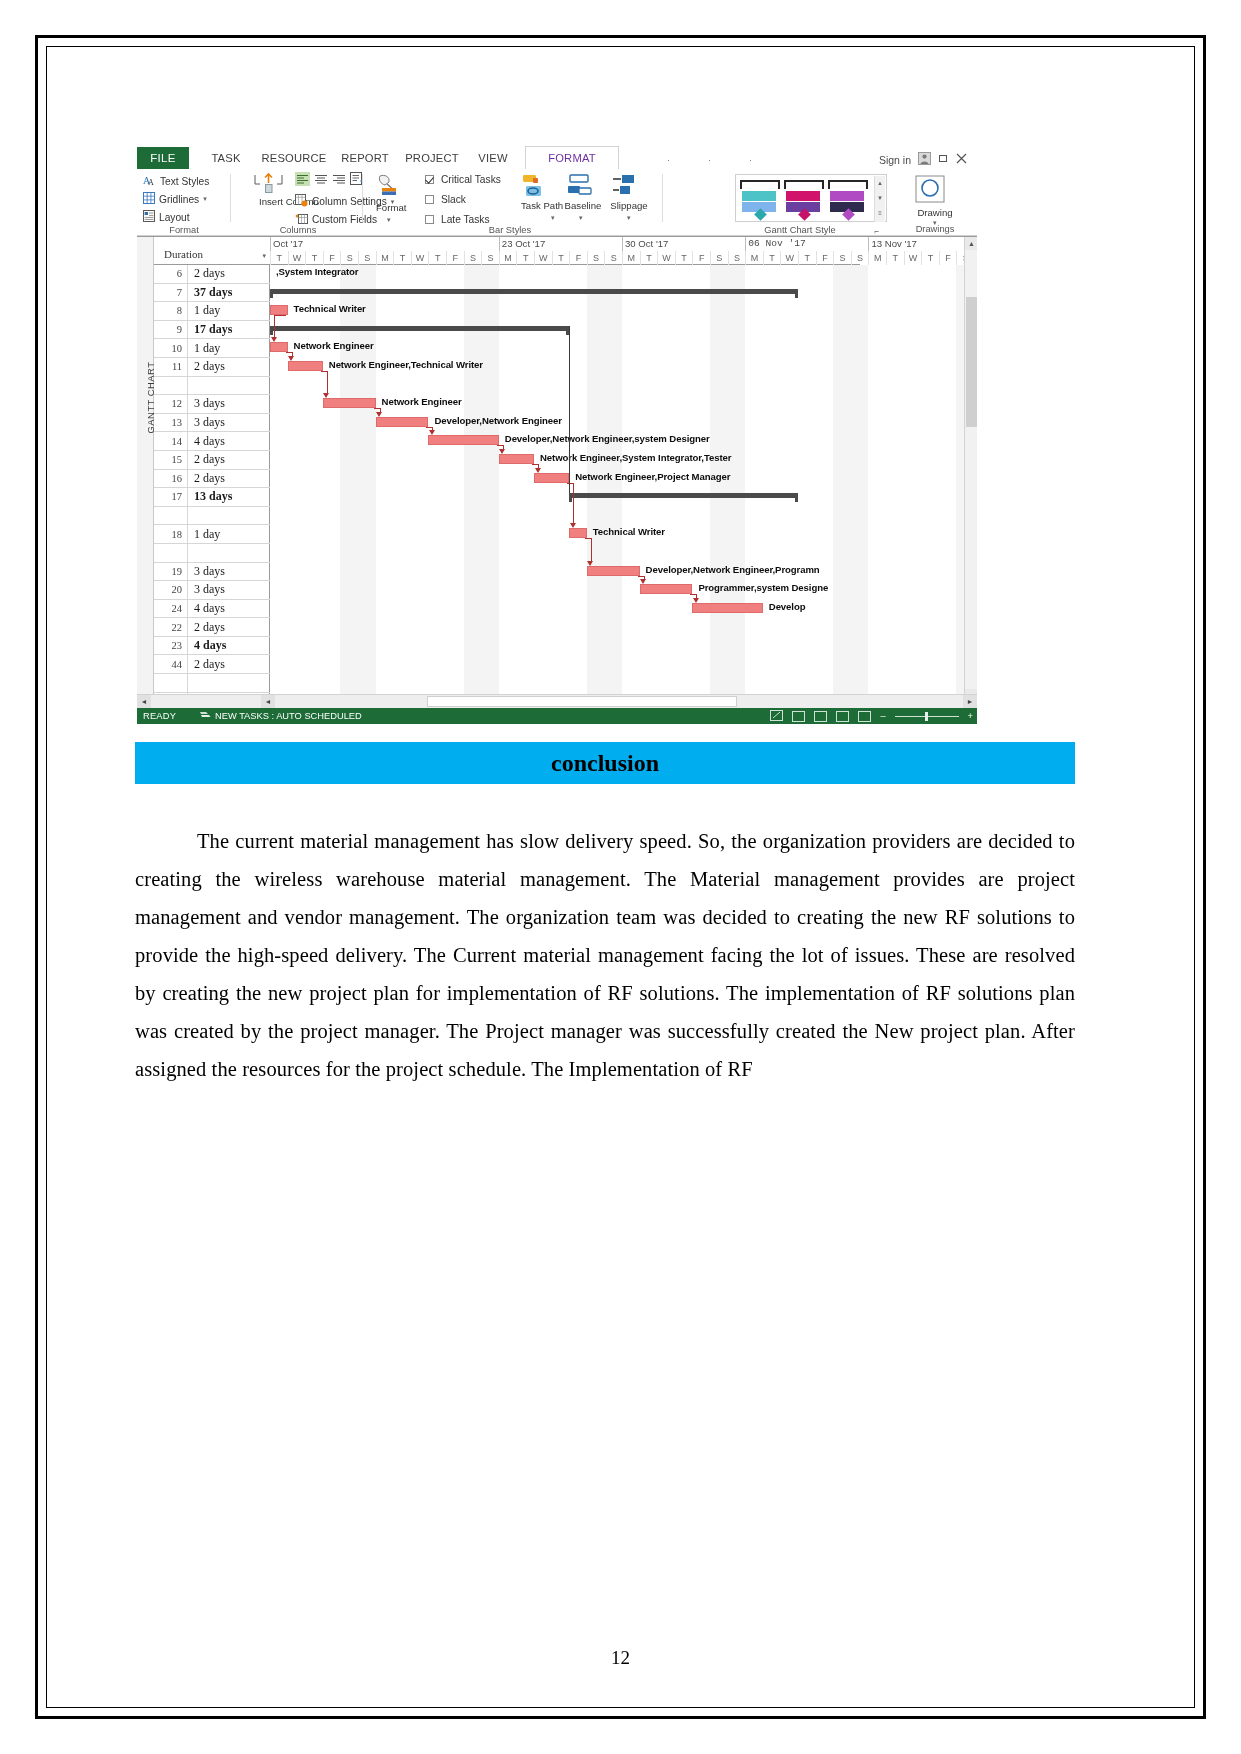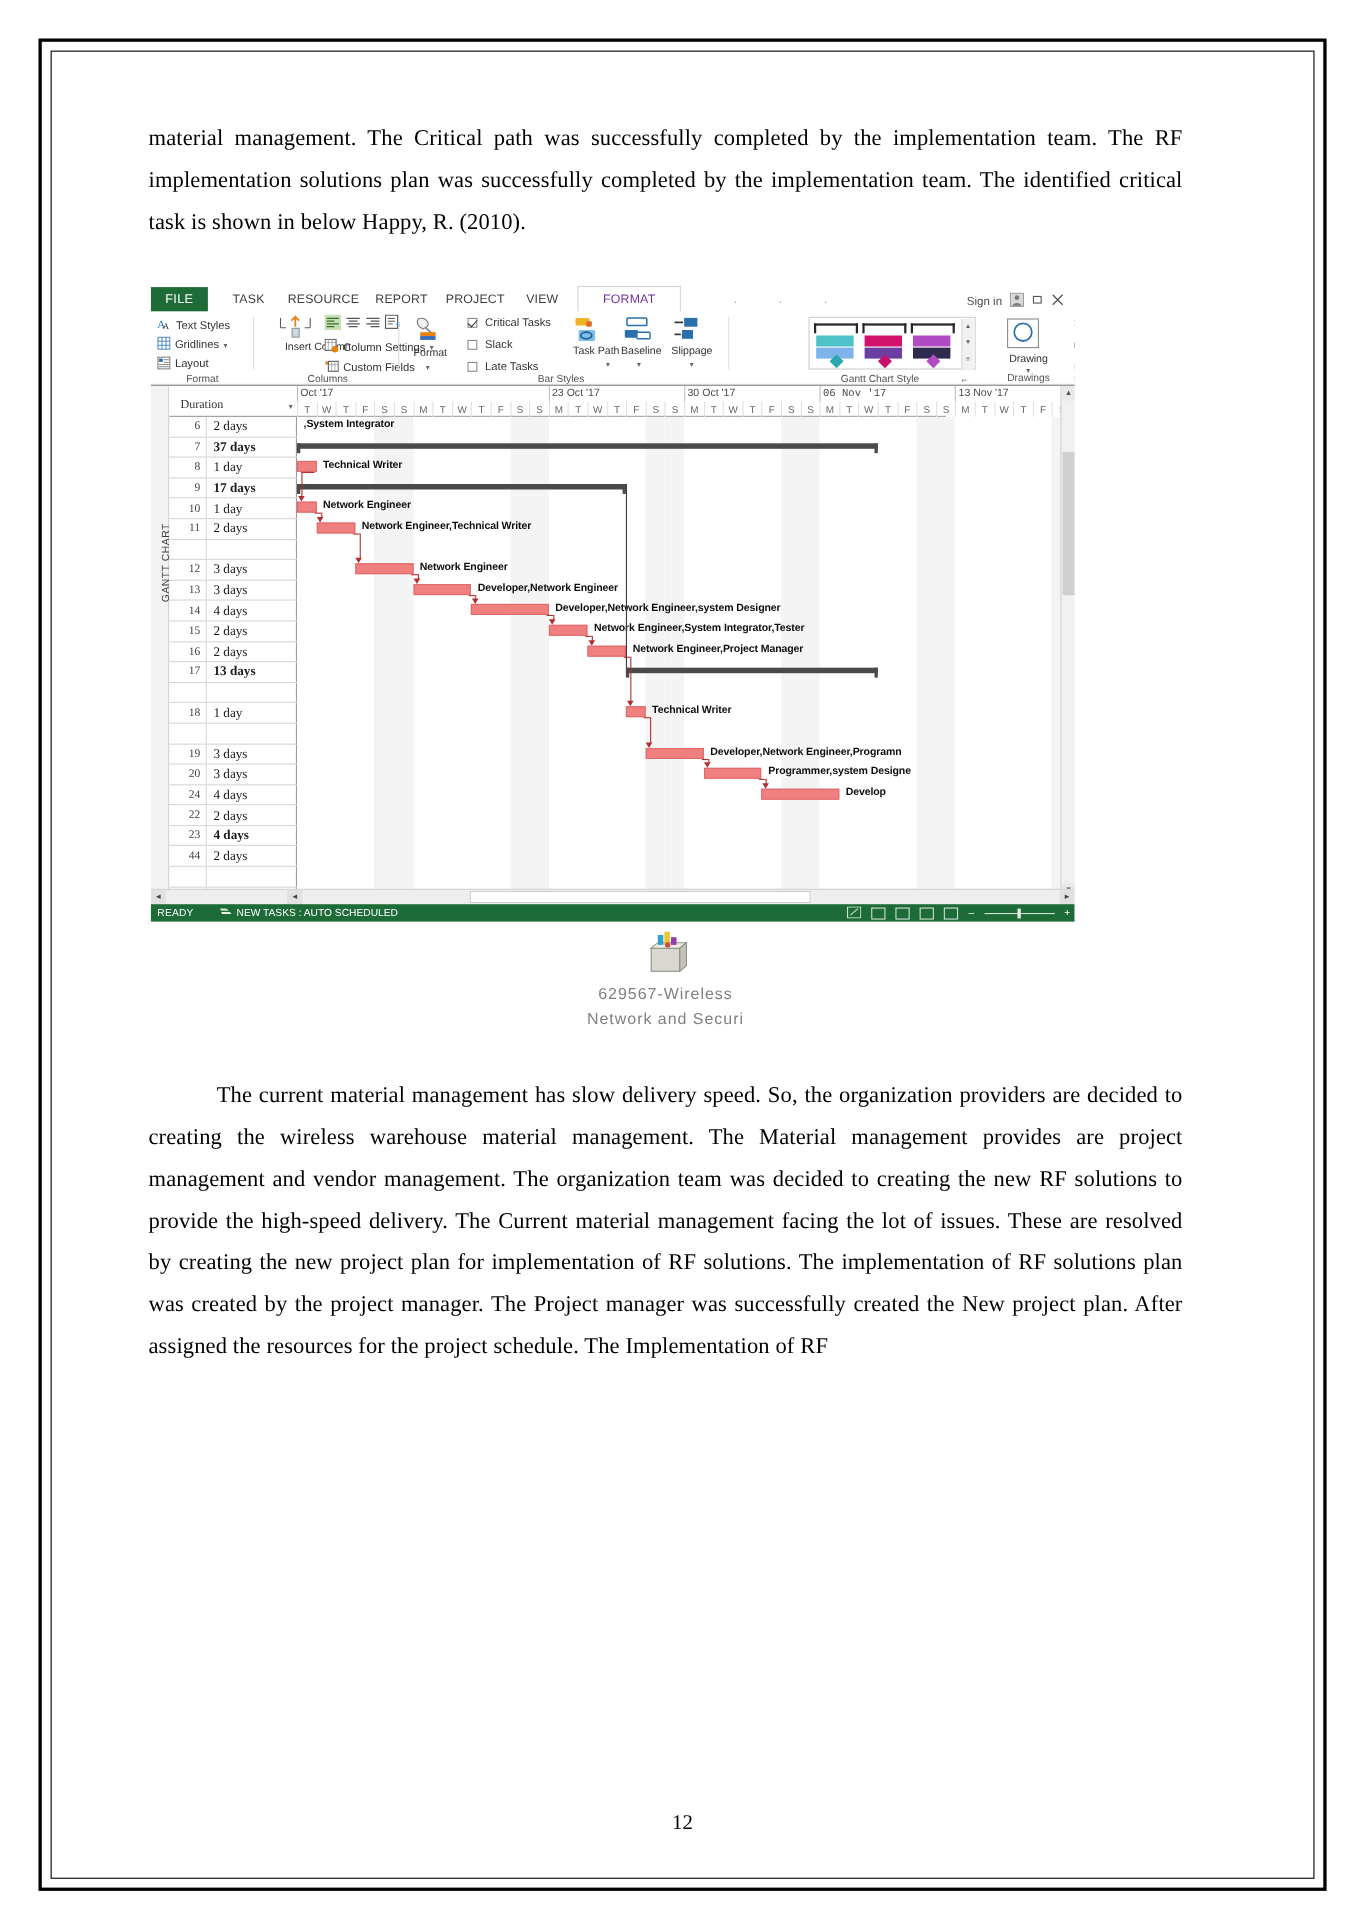--- a/index.html
+++ b/index.html
@@ -297,21 +297,20 @@
   }
 </style>
 </head>
 <body>
 
 <div class="page-outer">
  <div class="page-inner">
 
   <div class="content">
 
-    <p class="body">material management.  The Critical path was successfully completed by the implementation team. The RF implementation solutions plan was successfully completed by the implementation team. The identified critical task is shown in below Happy, R. (2010).</p>
 
     <div class="msproject">
 
       <div class="tabstrip">
         <div class="file">FILE</div>
         <div class="tab" style="left:62px;width:54px">TASK</div>
         <div class="tab" style="left:120px;width:74px">RESOURCE</div>
         <div class="tab" style="left:198px;width:60px">REPORT</div>
         <div class="tab" style="left:262px;width:66px">PROJECT</div>
         <div class="tab" style="left:332px;width:48px">VIEW</div>
@@ -855,36 +854,24 @@
           <span>–</span>
           <span class="zoomline">
                 <i></i>
               </span>
           <span>+</span>
         </span>
       </div>
     </div>
 
 
-    <div class="attach">
-      <div class="icon-wrap">
-        <svg width="46" height="42" viewBox="0 0 46 42">
-          <rect x="10" y="16" width="26" height="21" fill="#d8d8cf" stroke="#8f8f84"></rect>
-          <path d="M10 16 L16 11 H42 L36 16 Z" fill="#ecece4" stroke="#8f8f84"></path>
-          <path d="M36 16 L42 11 V32 L36 37 Z" fill="#c2c2b6" stroke="#8f8f84"></path>
-          <rect x="16" y="4" width="5" height="9" fill="#2fa3c9"></rect>
-          <rect x="22" y="1" width="5" height="12" fill="#e8c63a"></rect>
-          <rect x="28" y="6" width="5" height="7" fill="#8f3fa8"></rect>
-          <circle cx="25" cy="13" r="2.4" fill="#d14545"></circle>
-        </svg>
-      </div>
-      <div class="name">629567-Wireless</div>
-      <div class="name">Network and Securi</div>
+
+    <div class="heading-bar">
+      <span>conclusion</span>
     </div>
-
 
     <div style="height:38px"></div>
 
     <p class="body indent">The current material management has slow delivery speed. So, the organization providers are decided to creating the wireless warehouse material management. The Material management provides are project management and vendor management. The organization team was decided to creating the new RF solutions to provide the high-speed delivery. The Current material management facing the lot of issues. These are resolved by creating the new project plan for implementation of RF solutions. The implementation of RF solutions plan was created by the project manager. The Project manager was successfully created the New project plan. After assigned the resources for the project schedule. The Implementation of RF</p>
   </div>
 
   <div class="pagenum">12</div>
  </div>
 </div>
 

